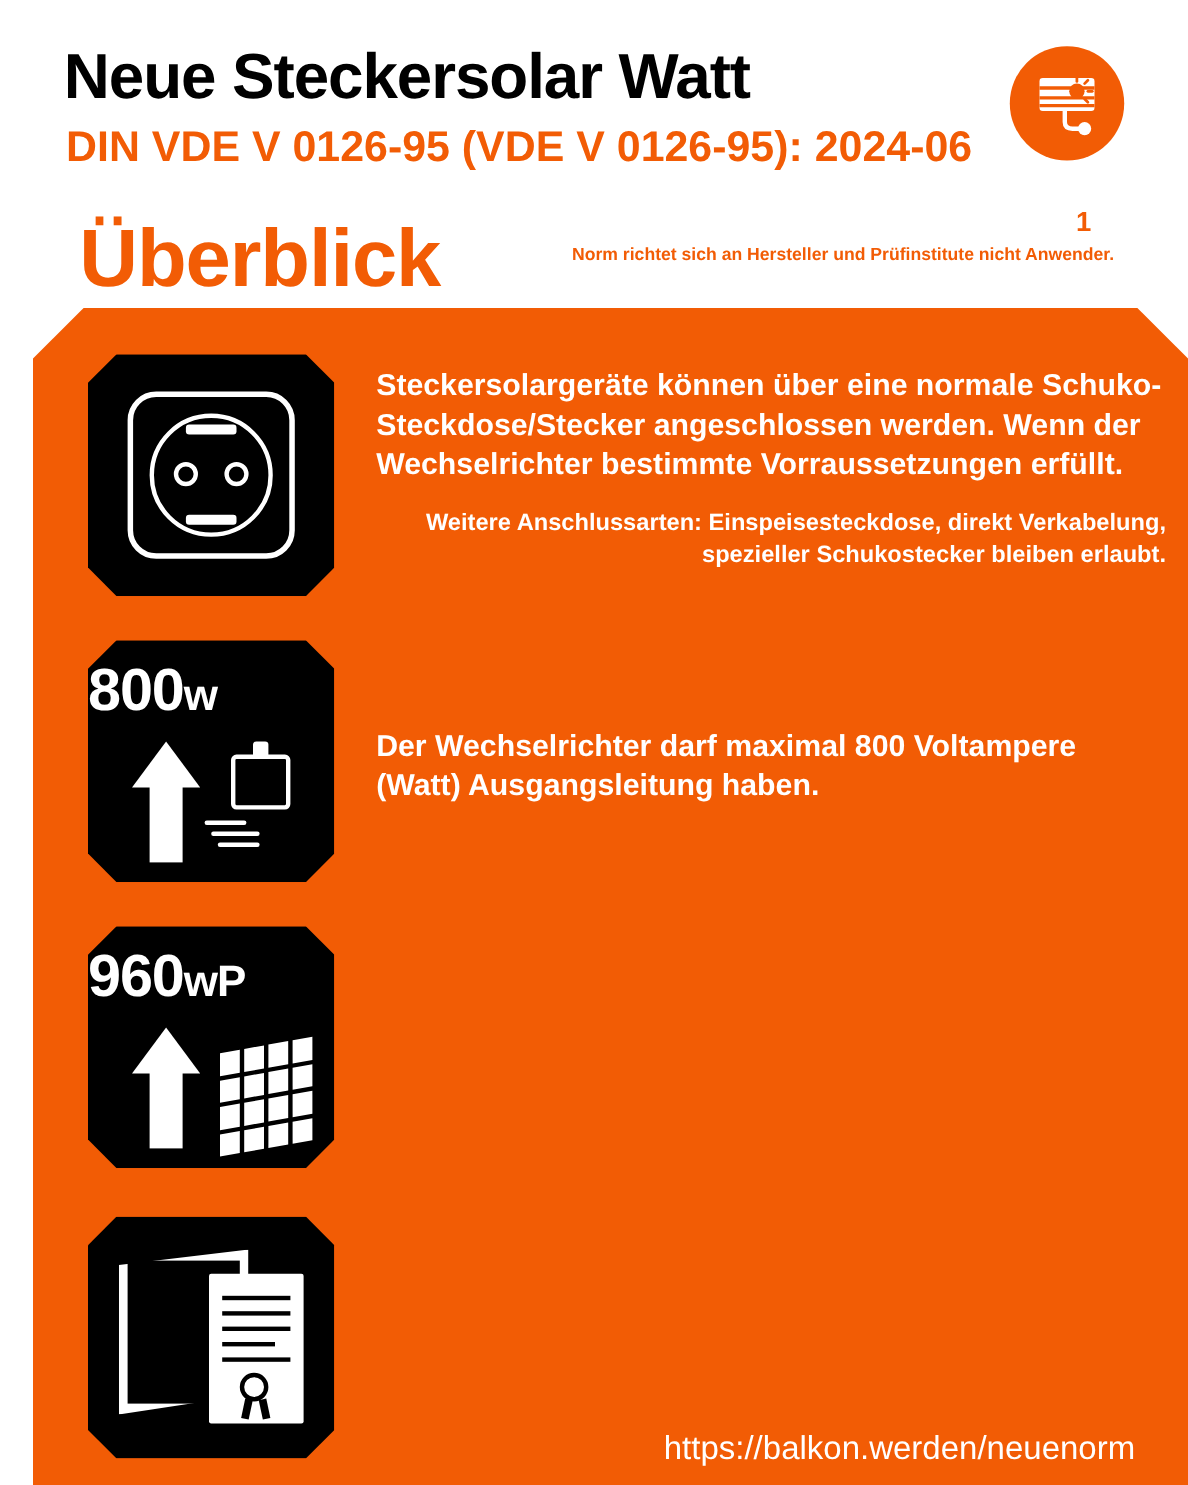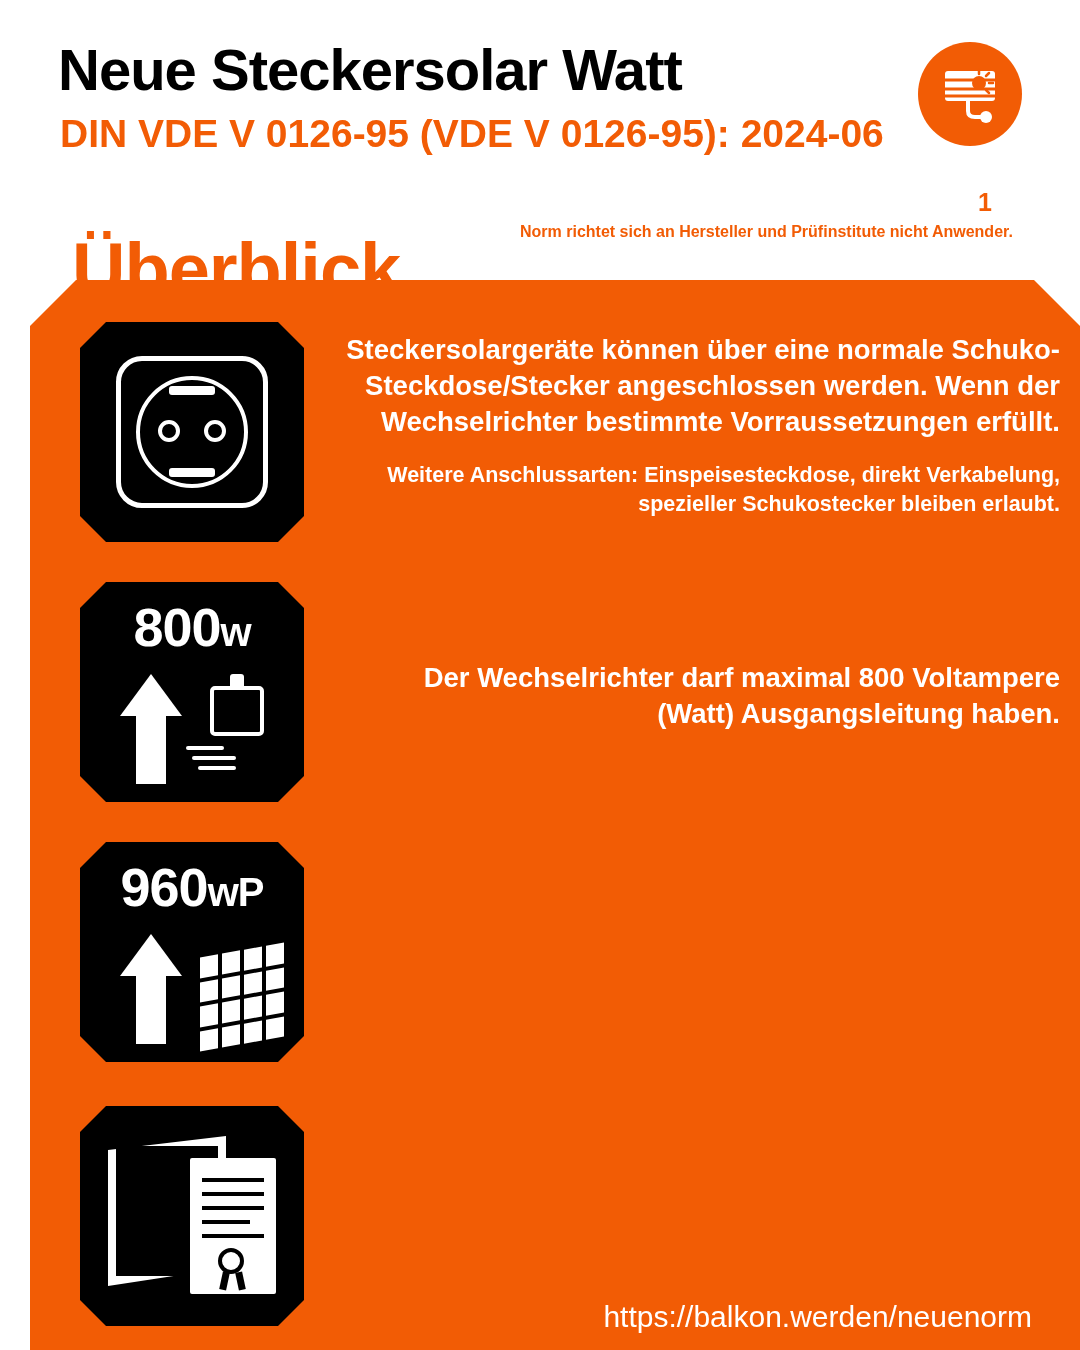--- a/index.html
+++ b/index.html
@@ -56,21 +56,20 @@
   }
 
   .overview-word {
     position: absolute;
     left: 72px;
     top: 192px;
     font-size: 74px;
     font-weight: bold;
     color: #f25c05;
     letter-spacing: -1px;
-    margin-top: 35px;
   }
   .norm-note {
     position: absolute;
     left: 520px;
     top: 222px;
     width: 510px;
     font-size: 16px;
     line-height: 1.25;
     font-weight: bold;
     color: #f25c05;
@@ -119,21 +118,20 @@
   .texts {
     margin-left: 38px;
     padding-top: 10px;
     flex: 1;
   }
   .t-main {
     color: #ffffff;
     font-weight: bold;
     font-size: 27.5px;
     line-height: 1.3;
-    text-align: right;
   }
   .t-sub {
     color: #ffffff;
     font-weight: bold;
     font-size: 21.5px;
     line-height: 1.32;
     margin-top: 22px;
     text-align: right;
   }
   .t-light {
@@ -188,21 +186,21 @@
     left: 89px;
   }
   .socket-clip.top { top: 64px; }
   .socket-clip.bottom { top: 146px; }
 
   .big-label {
     position: absolute;
     left: 0;
     top: 14px;
     width: 224px;
-    text-align: center;
+    text-align: left;
     color: #ffffff;
     font-weight: bold;
     font-size: 54px;
     letter-spacing: -1px;
   }
   .big-label .unit { font-size: 40px; }
   .arrow-stem {
     position: absolute;
     left: 56px;
     top: 126px;

